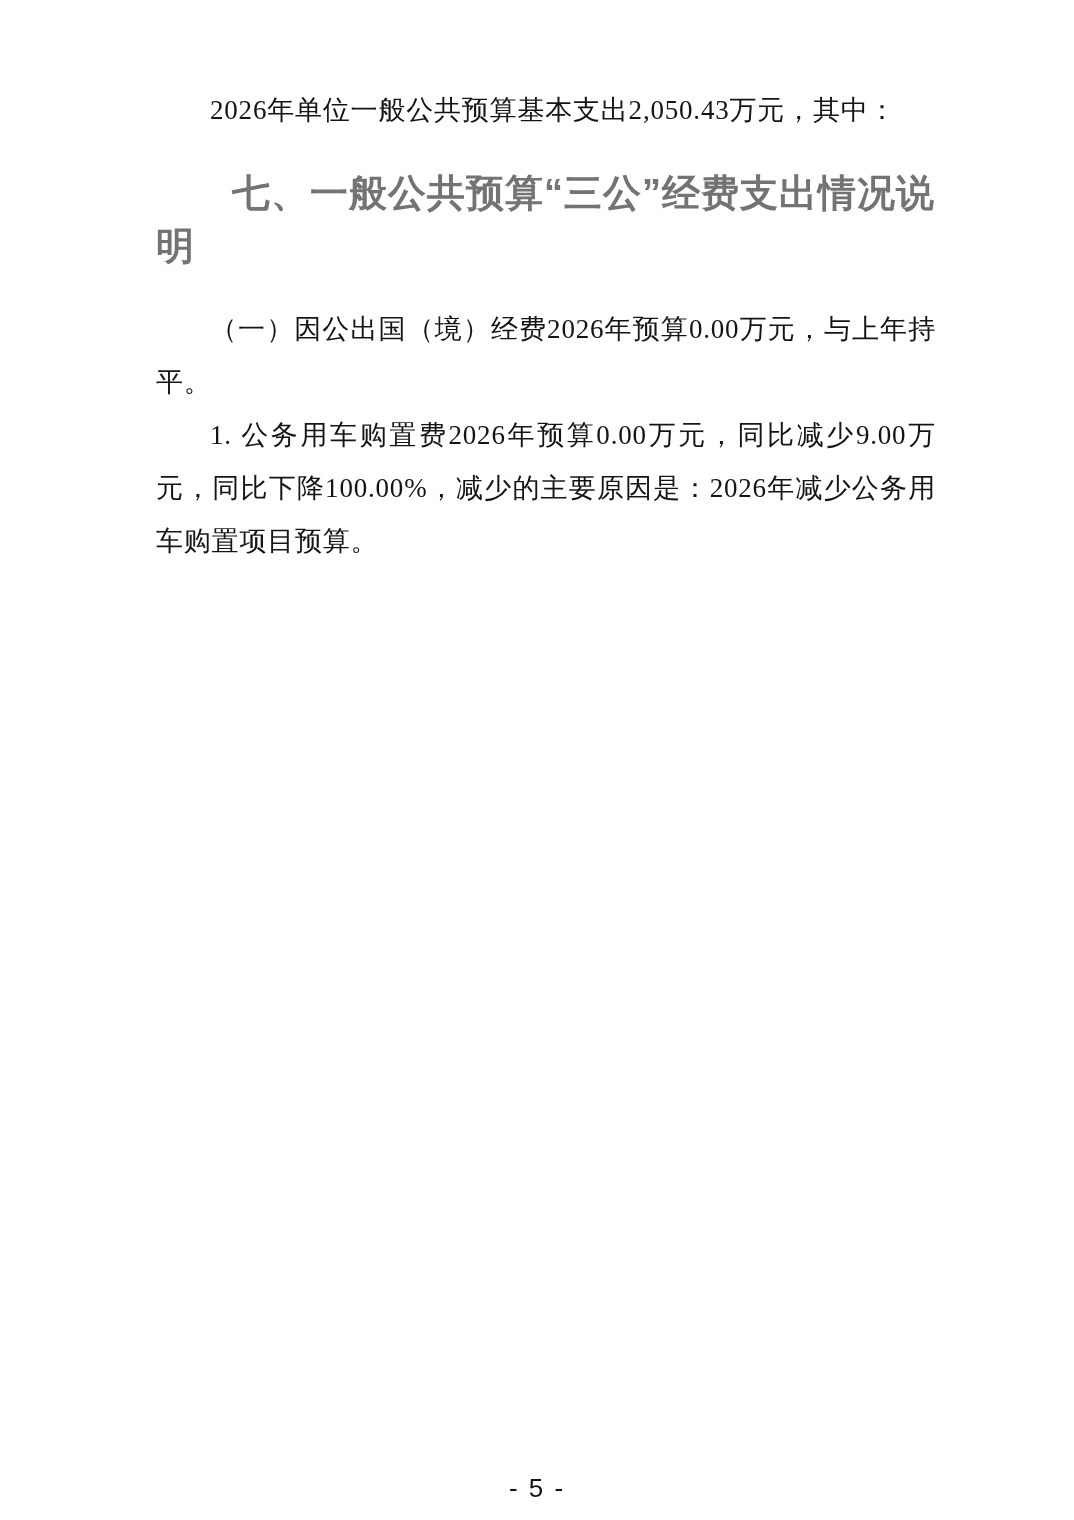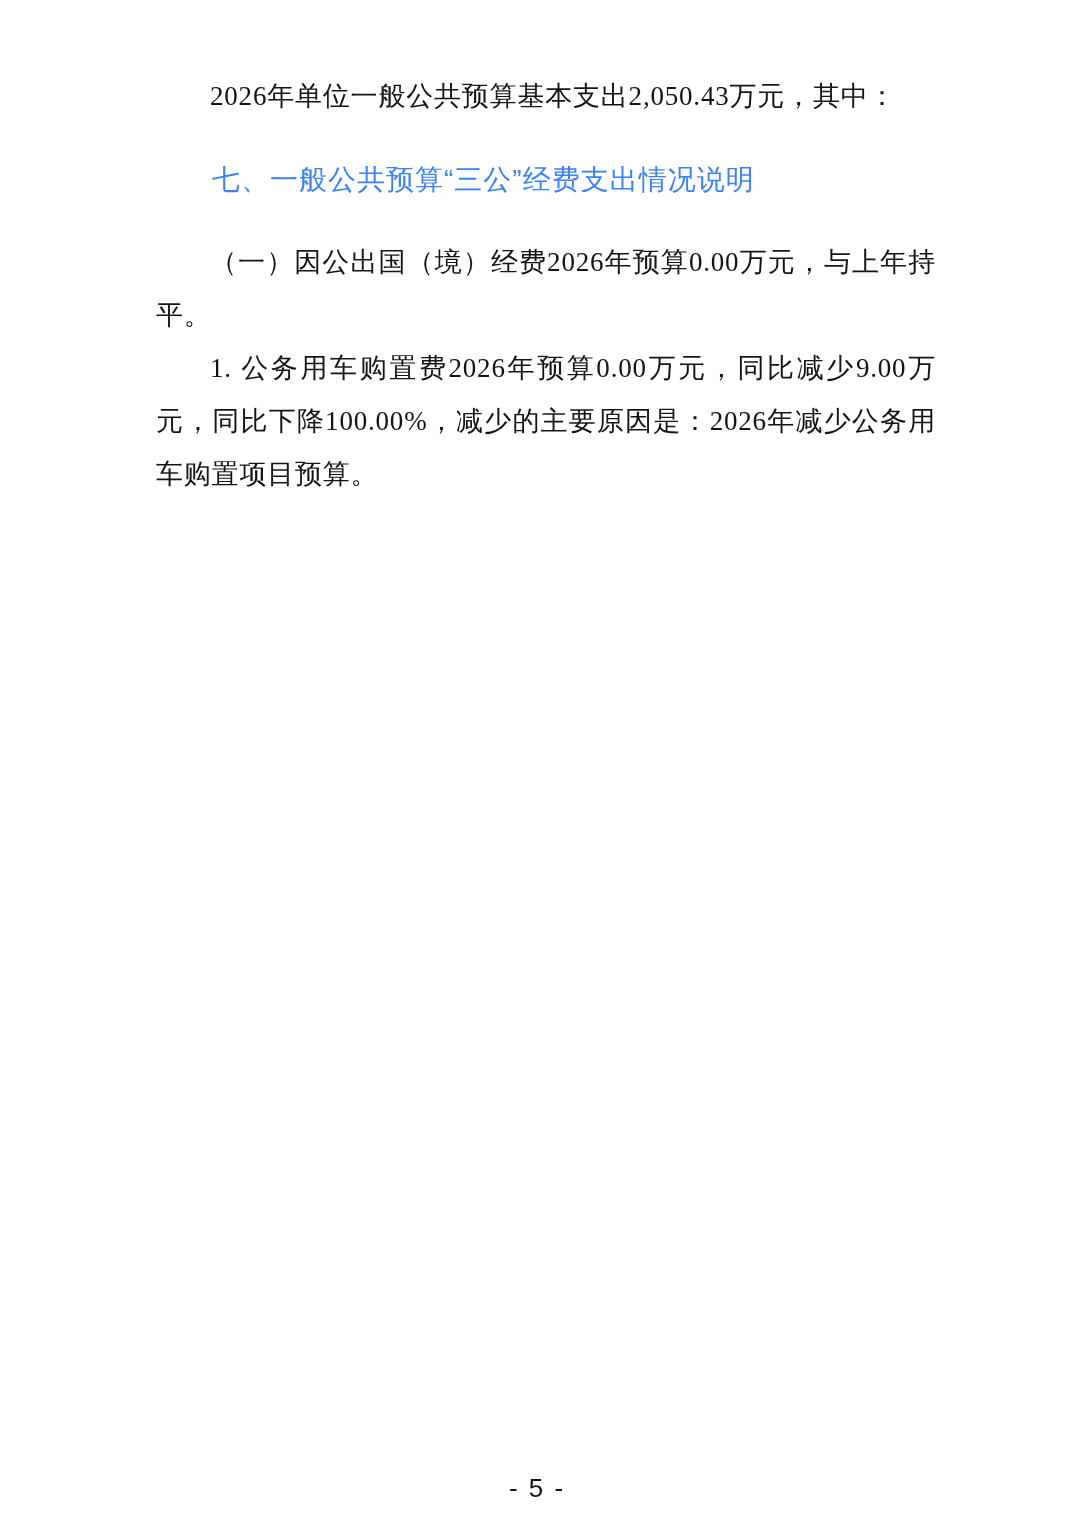--- a/index.html
+++ b/index.html
@@ -16,41 +16,41 @@
   .page {
     position: relative;
     width: 1074px;
     height: 1520px;
     background: #ffffff;
     overflow: hidden;
   }
   .content {
     position: absolute;
     left: 156px;
-    top: 70px;
+    top: 84px;
     width: 780px;
   }
   .para {
     margin: 0;
     font-size: 27px;
     line-height: 53px;
     text-indent: 2em;
     text-align: justify;
     letter-spacing: 0.8px;
     word-break: break-all;
   }
   .heading {
     margin: 30px 0 30px 0;
-    font-size: 28px;
+    font-size: 38px;
     line-height: 53px;
-    font-weight: normal;
+    font-weight: bold;
     font-family: "Liberation Sans", "DejaVu Sans", sans-serif;
     text-indent: 2em;
     letter-spacing: 1px;
-    color: #3b82f6;
+    color: #737373;
   }
   .footer {
     position: absolute;
     left: 0;
     right: 0;
     bottom: 16px;
     text-align: center;
     font-size: 26px;
     letter-spacing: 2px;
     font-family: "Liberation Sans", "DejaVu Sans", sans-serif;

